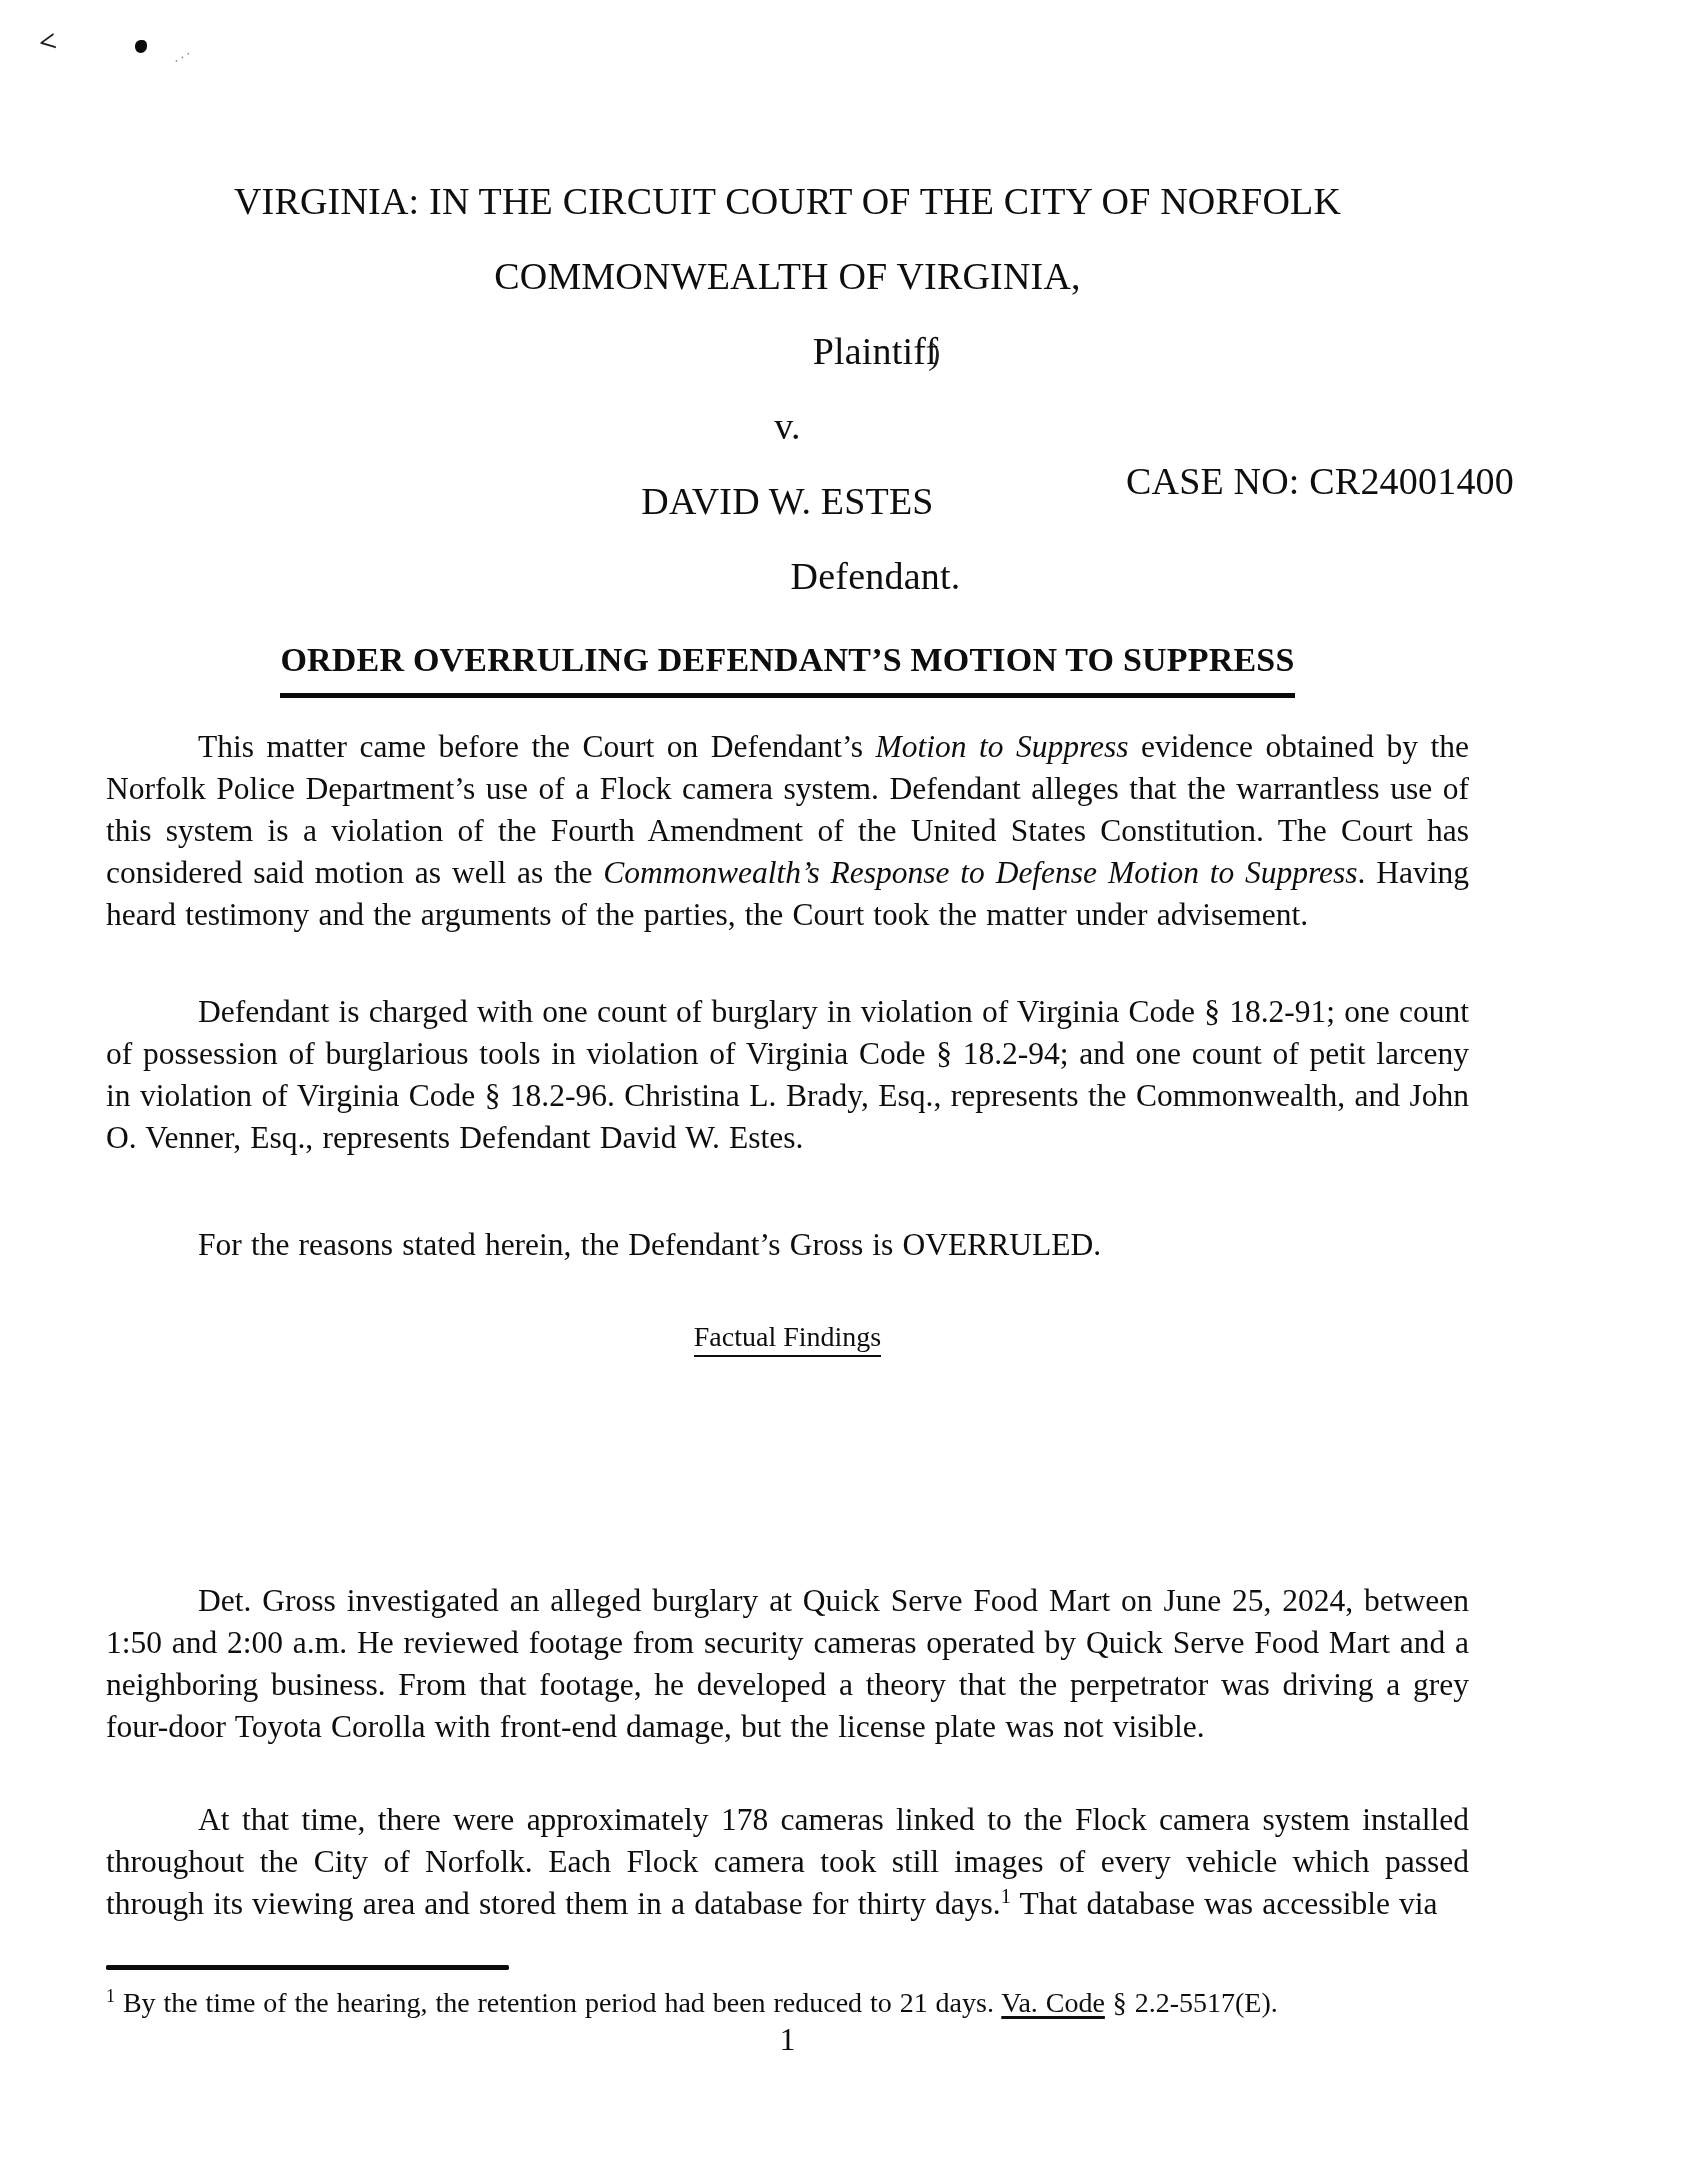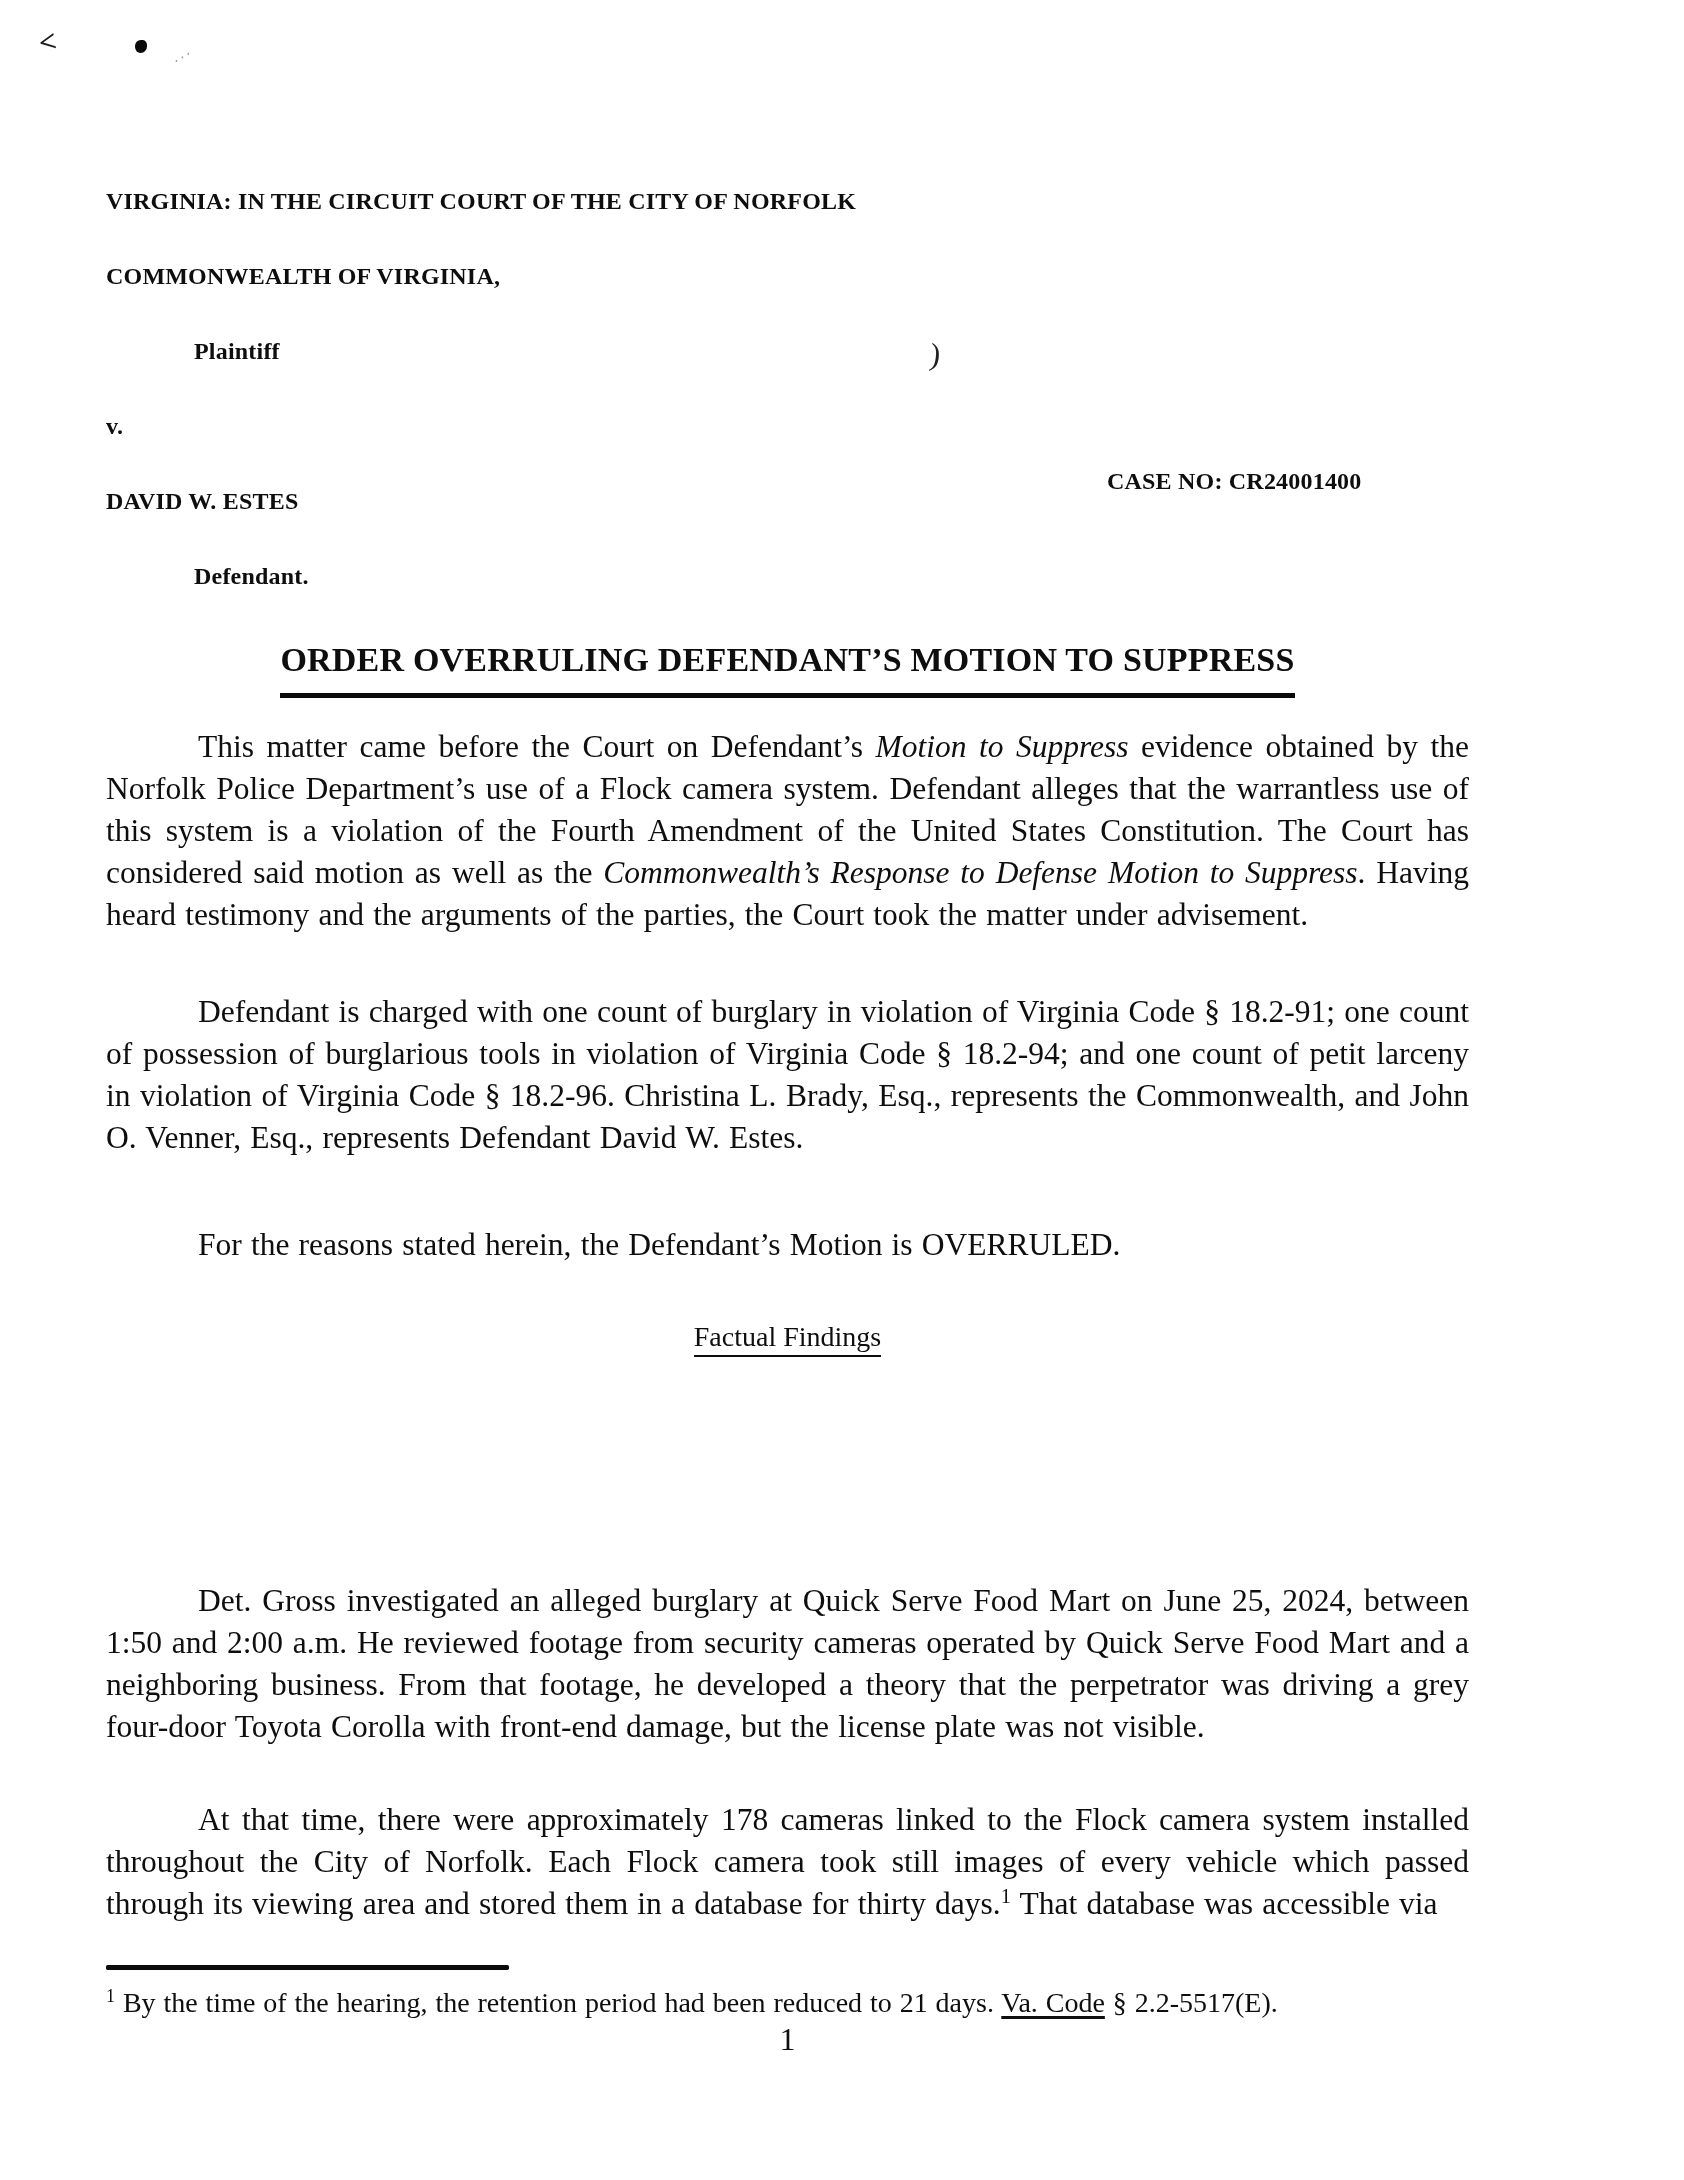--- a/index.html
+++ b/index.html
@@ -20,25 +20,26 @@
   
   .artifact { position: absolute; color: #222; }
   .artifact-lt   { left: 39px;  top: 24px;  font-size: 31px; font-weight: bold; transform: rotate(-10deg); color: #1c1c1c; }
   .artifact-dot  { left: 135px; top: 40px;  width: 12px; height: 12.8px; background: #0a0a0a; border-radius: 50% 40% 55% 50%; }
   .artifact-sq   { left: 175px; top: 49px;  font-size: 14.5px; color: #9a9a9a; transform: rotate(14deg); letter-spacing: 1.7px; }
   .artifact-par  { left: 930px; top: 337px; font-size: 31.5px; color: #1f1f1f; transform: rotate(7deg); }
 
   .block { position: absolute; left: 106px; width: 1363px; }
 
   .hdr {
-    font-size: 24px;
-    font-weight: bold;
+    font-size: 38px;
+    font-weight: normal;
     line-height: 41px;
     letter-spacing: 0.2px;
     white-space: nowrap;
+    text-align: center;
   }
   .indented { left: 194px; }
 
   .case-no { left: 1107px; width: 426px; margin-top: 44px; }
 
   .doc-title {
     text-align: center;
     font-size: 34px;
     font-weight: bold;
     line-height: 43px;
@@ -126,21 +127,21 @@
   <div class="block hdr indented" style="top:556px;">Defendant.</div>
 
   <div class="block doc-title" style="top:638px;">
     <span class="u">ORDER OVERRULING DEFENDANT’S MOTION TO SUPPRESS</span>
   </div>
 
   <p class="block para" style="top:726px;"><span class="first-indent"></span><span>This matter came before the Court on Defendant’s </span><em>Motion to Suppress</em><span> evidence obtained by the Norfolk Police Department’s use of a Flock camera system. Defendant alleges that the warrantless use of this system is a violation of the Fourth Amendment of the United States Constitution. The Court has considered said motion as well as the </span><em>Commonwealth’s Response to Defense Motion to Suppress</em><span>. Having heard testimony and the arguments of the parties, the Court took the matter under advisement.</span></p>
 
   <p class="block para" style="top:991px;"><span class="first-indent"></span><span>Defendant is charged with one count of burglary in violation of Virginia Code § 18.2-91; one count of possession of burglarious tools in violation of Virginia Code § 18.2-94; and one count of petit larceny in violation of Virginia Code § 18.2-96. Christina L. Brady, Esq., represents the Commonwealth, and John O. Venner, Esq., represents Defendant David W. Estes.</span></p>
 
-  <p class="block para" style="top:1224px;"><span class="first-indent"></span><span>For the reasons stated herein, the Defendant’s Motion is OVERRULED.</span></p>
+  <p class="block para" style="top:1224px;"><span class="first-indent"></span><span>For the reasons stated herein, the Defendant’s Gross is OVERRULED.</span></p>
 
   <div class="block section-heading" style="top:1316px;">
     <span class="u">Factual Findings</span>
   </div>
 
 
   <p class="block para" style="top:1580px;"><span class="first-indent"></span><span>Det. Gross investigated an alleged burglary at Quick Serve Food Mart on June 25, 2024, between 1:50 and 2:00 a.m. He reviewed footage from security cameras operated by Quick Serve Food Mart and a neighboring business. From that footage, he developed a theory that the perpetrator was driving a grey four-door Toyota Corolla with front-end damage, but the license plate was not visible.</span></p>
 
   <p class="block para" style="top:1799px;"><span class="first-indent"></span><span>At that time, there were approximately 178 cameras linked to the Flock camera system installed throughout the City of Norfolk. Each Flock camera took still images of every vehicle which passed through its viewing area and stored them in a database for thirty days.</span><sup class="fn-ref">1</sup><span> That database was accessible via</span></p>
 

